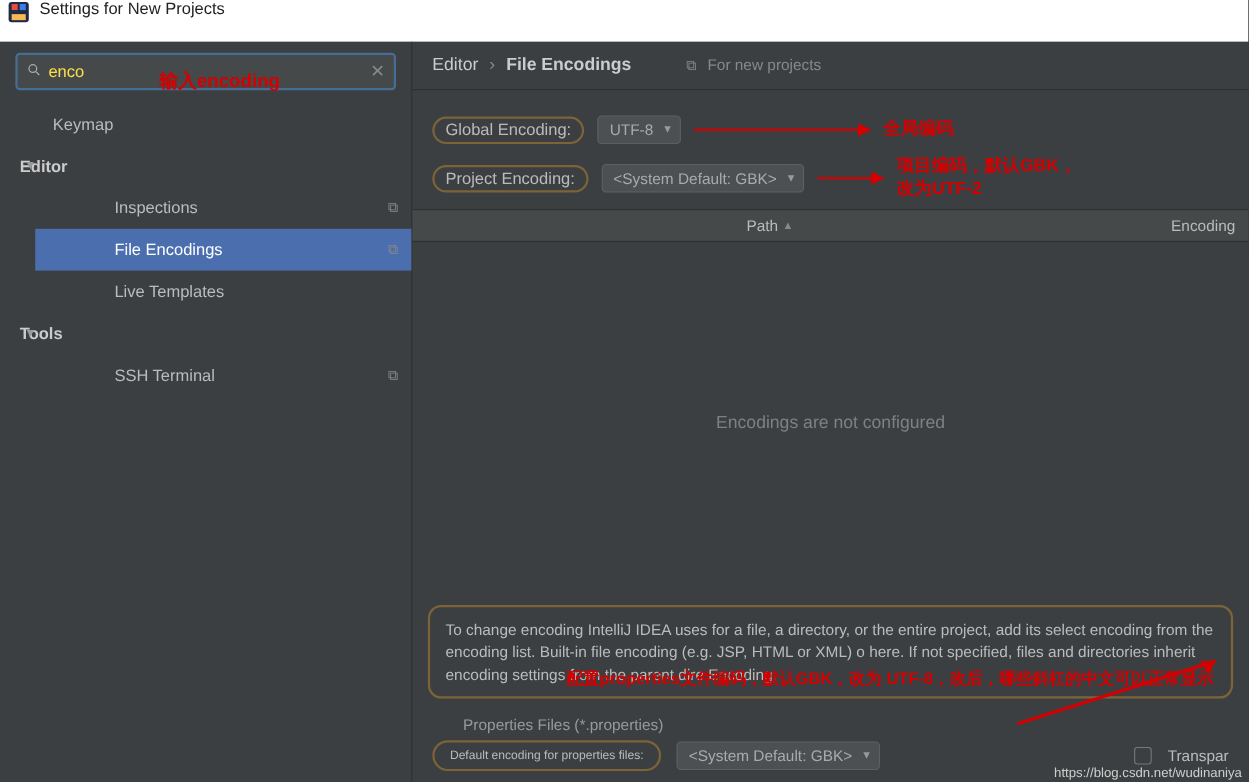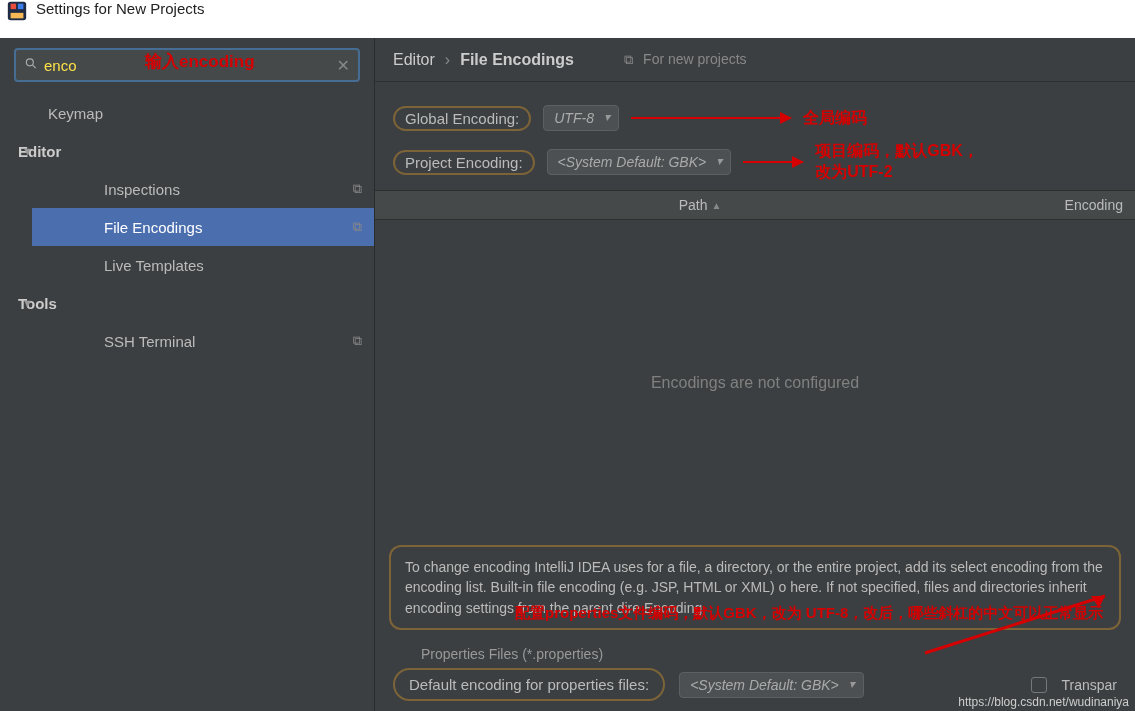--- a/index.html
+++ b/index.html
@@ -11,21 +11,21 @@
   .titlebar .title { font-size: 15px; color: #222; }
 
   .app { display: flex; height: calc(711px - 38px); }
 
   .sidebar { width: 375px; background: #3c3f41; display: flex; flex-direction: column; border-right: 1px solid #2b2b2b; }
   .search-row { padding: 10px 14px 8px 14px; position: relative; }
   .search-box { border: 2px solid #466e94; border-radius: 4px; height: 34px; display: flex; align-items: center; padding: 0 26px 0 28px; background: #45494a; position: relative; }
   .search-icon { position: absolute; left: 8px; top: 50%; transform: translateY(-50%); color: #aaa; font-size: 14px; }
   .clear-icon { position: absolute; right: 8px; top: 50%; transform: translateY(-50%); color: #888; font-size: 16px; cursor: pointer; }
   .search-input { background: transparent; border: none; outline: none; color: #fde047; font-size: 15px; width: 100%; }
-  .search-annot { position: absolute; left: 145px; top: 12px; color: #d60000; font-weight: bold; font-size: 17px; }
+  .search-annot { position: absolute; left: 145px; top: 24px; color: #d60000; font-weight: bold; font-size: 17px; }
 
   .tree { padding: 4px 0; }
   .tree-item { display: flex; align-items: center; height: 38px; padding: 0 12px 0 18px; font-size: 15px; cursor: pointer; position: relative; }
   .tree-item.level1 { padding-left: 48px; }
   .tree-item.level2 { padding-left: 72px; margin-left: 32px; }
   .tree-item .chev { position: absolute; left: 22px; color: #999; font-size: 11px; }
   .tree-item.bold { font-weight: bold; color: #ccc; }
   .tree-item.selected { background: #4b6eaf; color: #fff; }
   .tree-item .copy-icon { margin-left: auto; color: #888; font-size: 13px; }
 
@@ -34,41 +34,41 @@
   .breadcrumb .crumb { color: #ccc; font-size: 16px; }
   .breadcrumb .crumb.strong { font-weight: bold; }
   .breadcrumb .sep { color: #888; }
   .breadcrumb .newproj { margin-left: 40px; color: #888; font-size: 14px; }
   .breadcrumb .copy-icon { color: #888; margin-right: 6px; font-size: 13px; }
 
   .form-rows { padding: 14px 18px 6px 18px; }
   .form-row { display: flex; align-items: center; height: 44px; gap: 12px; position: relative; }
   .form-label { color: #bbb; font-size: 15px; }
   .label-ring { border: 2px solid #7d6438; border-radius: 16px; padding: 2px 10px; }
-  .dropdown { border: 1px solid #5e6060; border-radius: 4px; background: #4c5052; color: #aaa; font-size: 14px; padding: 4px 24px 4px 10px; position: relative; cursor: pointer; font-style: italic; }
+  .dropdown { border: 1px solid #5e6060; border-radius: 4px; background: #4c5052; color: #aaa; font-size: 14px; padding: 4px 24px 4px 10px; position: relative; cursor: pointer; }
   .dropdown::after { content: "▾"; position: absolute; right: 8px; color: #999; font-size: 12px; }
   .arrow-red { height: 2px; background: #d60000; position: relative; }
   .arrow-red::after { content: ""; position: absolute; right: -1px; top: -5px; border-left: 12px solid #d60000; border-top: 6px solid transparent; border-bottom: 6px solid transparent; }
   .annot-red { color: #d60000; font-weight: bold; font-size: 16px; line-height: 1.3; white-space: pre; }
 
   .table-head { display: flex; background: #45494a; height: 30px; border-top: 1px solid #2f2f2f; border-bottom: 1px solid #2f2f2f; }
   .th { display: flex; align-items: center; padding: 0 12px; color: #bbb; font-size: 14px; }
   .th.path { flex: 1; justify-content: center; gap: 4px; }
   .th.enc { width: 110px; justify-content: flex-end; }
   .sort-icon { color: #888; font-size: 10px; }
 
   .table-body { flex: 1; display: flex; align-items: center; justify-content: center; color: #808080; font-size: 16px; }
 
   .help-box { margin: 0 14px 10px 14px; border: 2px solid #7d6438; border-radius: 12px; padding: 10px 14px; color: #bbb; font-size: 14px; line-height: 1.45; position: relative; }
   .help-annot { position: absolute; left: 124px; bottom: 6px; color: #d60000; font-weight: bold; font-size: 15px; line-height: 1.3; }
 
   .props-section { padding: 6px 18px 10px 18px; position: relative; }
   .props-title { color: #999; font-size: 14px; padding-bottom: 6px; margin-left: 28px; }
   .props-row { display: flex; align-items: center; gap: 14px; }
-  .props-label { border: 2px solid #7d6438; border-radius: 18px; padding: 6px 14px; color: #bbb; font-size: 15px; }
+  .props-label { border: 2px solid #7d6438; border-radius: 18px; padding: 6px 14px; color: #bbb; font-size: 11px; }
   .checkbox { width: 16px; height: 16px; border: 1px solid #777; border-radius: 3px; display: inline-block; }
   .arrow-diag { position: absolute; left: 540px; top: -52px; width: 200px; height: 70px; pointer-events: none; }
 
   .watermark { position: absolute; right: 6px; bottom: 2px; color: #ddd; font-size: 12px; opacity: 0.9; }
 </style>
 </head>
 <body>
 
 <div class="titlebar">
   <span class="logo">

